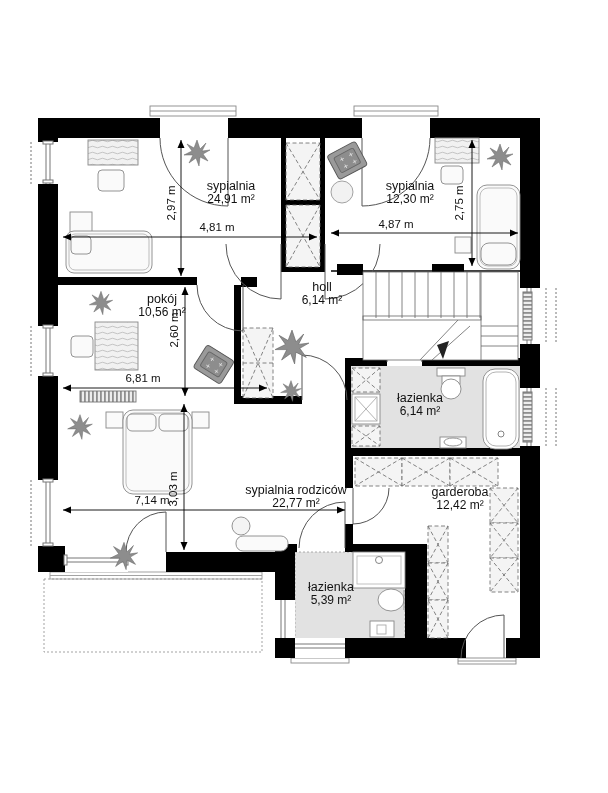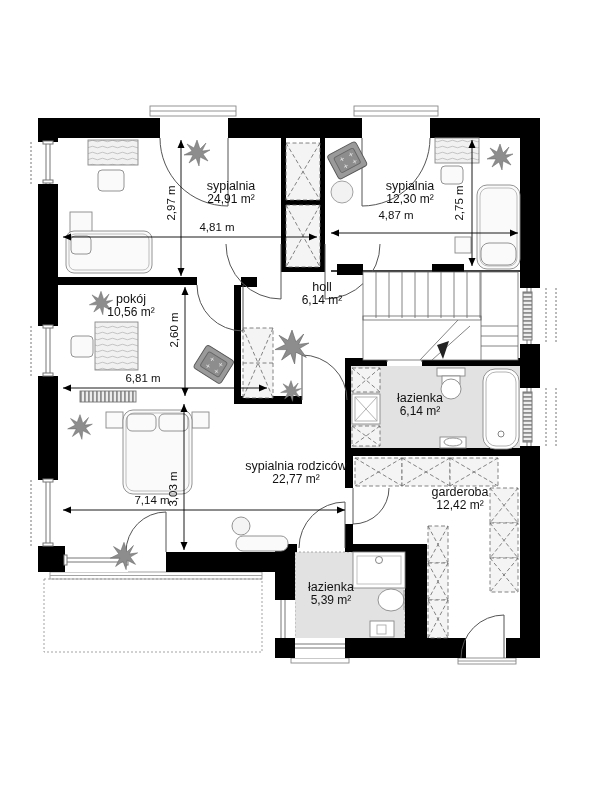--- a/index.html
+++ b/index.html
@@ -435,48 +435,48 @@
 
 <div class="labels">
   <div class="room-label" style="left:231px;top:179px">
     <span class="rname">sypialnia</span>
     <span class="rarea">24,91 m²</span>
   </div>
   <div class="room-label" style="left:410px;top:179px">
     <span class="rname">sypialnia</span>
     <span class="rarea">12,30 m²</span>
   </div>
-  <div class="room-label" style="left:131px;top:292px">
+  <div class="room-label" style="left:162px;top:292px">
     <span class="rname">pokój</span>
     <span class="rarea">10,56 m²</span>
   </div>
   <div class="room-label" style="left:322px;top:280px">
     <span class="rname">holl</span>
     <span class="rarea">6,14 m²</span>
   </div>
   <div class="room-label" style="left:420px;top:391px">
     <span class="rname">łazienka</span>
     <span class="rarea">6,14 m²</span>
   </div>
-  <div class="room-label" style="left:296px;top:459px">
+  <div class="room-label" style="left:296px;top:483px">
     <span class="rname">sypialnia rodziców</span>
     <span class="rarea">22,77 m²</span>
   </div>
   <div class="room-label" style="left:460px;top:485px">
     <span class="rname">garderoba</span>
     <span class="rarea">12,42 m²</span>
   </div>
   <div class="room-label" style="left:331px;top:580px">
     <span class="rname">łazienka</span>
     <span class="rarea">5,39 m²</span>
   </div>
 
   <div class="dim v" style="left:171px;top:203px">2,97 m</div>
   <div class="dim h" style="left:217px;top:221px">4,81 m</div>
-  <div class="dim h" style="left:396px;top:209px">4,87 m</div>
+  <div class="dim h" style="left:396px;top:218px">4,87 m</div>
   <div class="dim v" style="left:459px;top:203px">2,75 m</div>
   <div class="dim v" style="left:174px;top:330px">2,60 m</div>
   <div class="dim h" style="left:143px;top:372px">6,81 m</div>
   <div class="dim v" style="left:173px;top:489px">3,03 m</div>
   <div class="dim h" style="left:152px;top:494px">7,14 m</div>
 </div>
 
 </div>
 
 </body></html>

